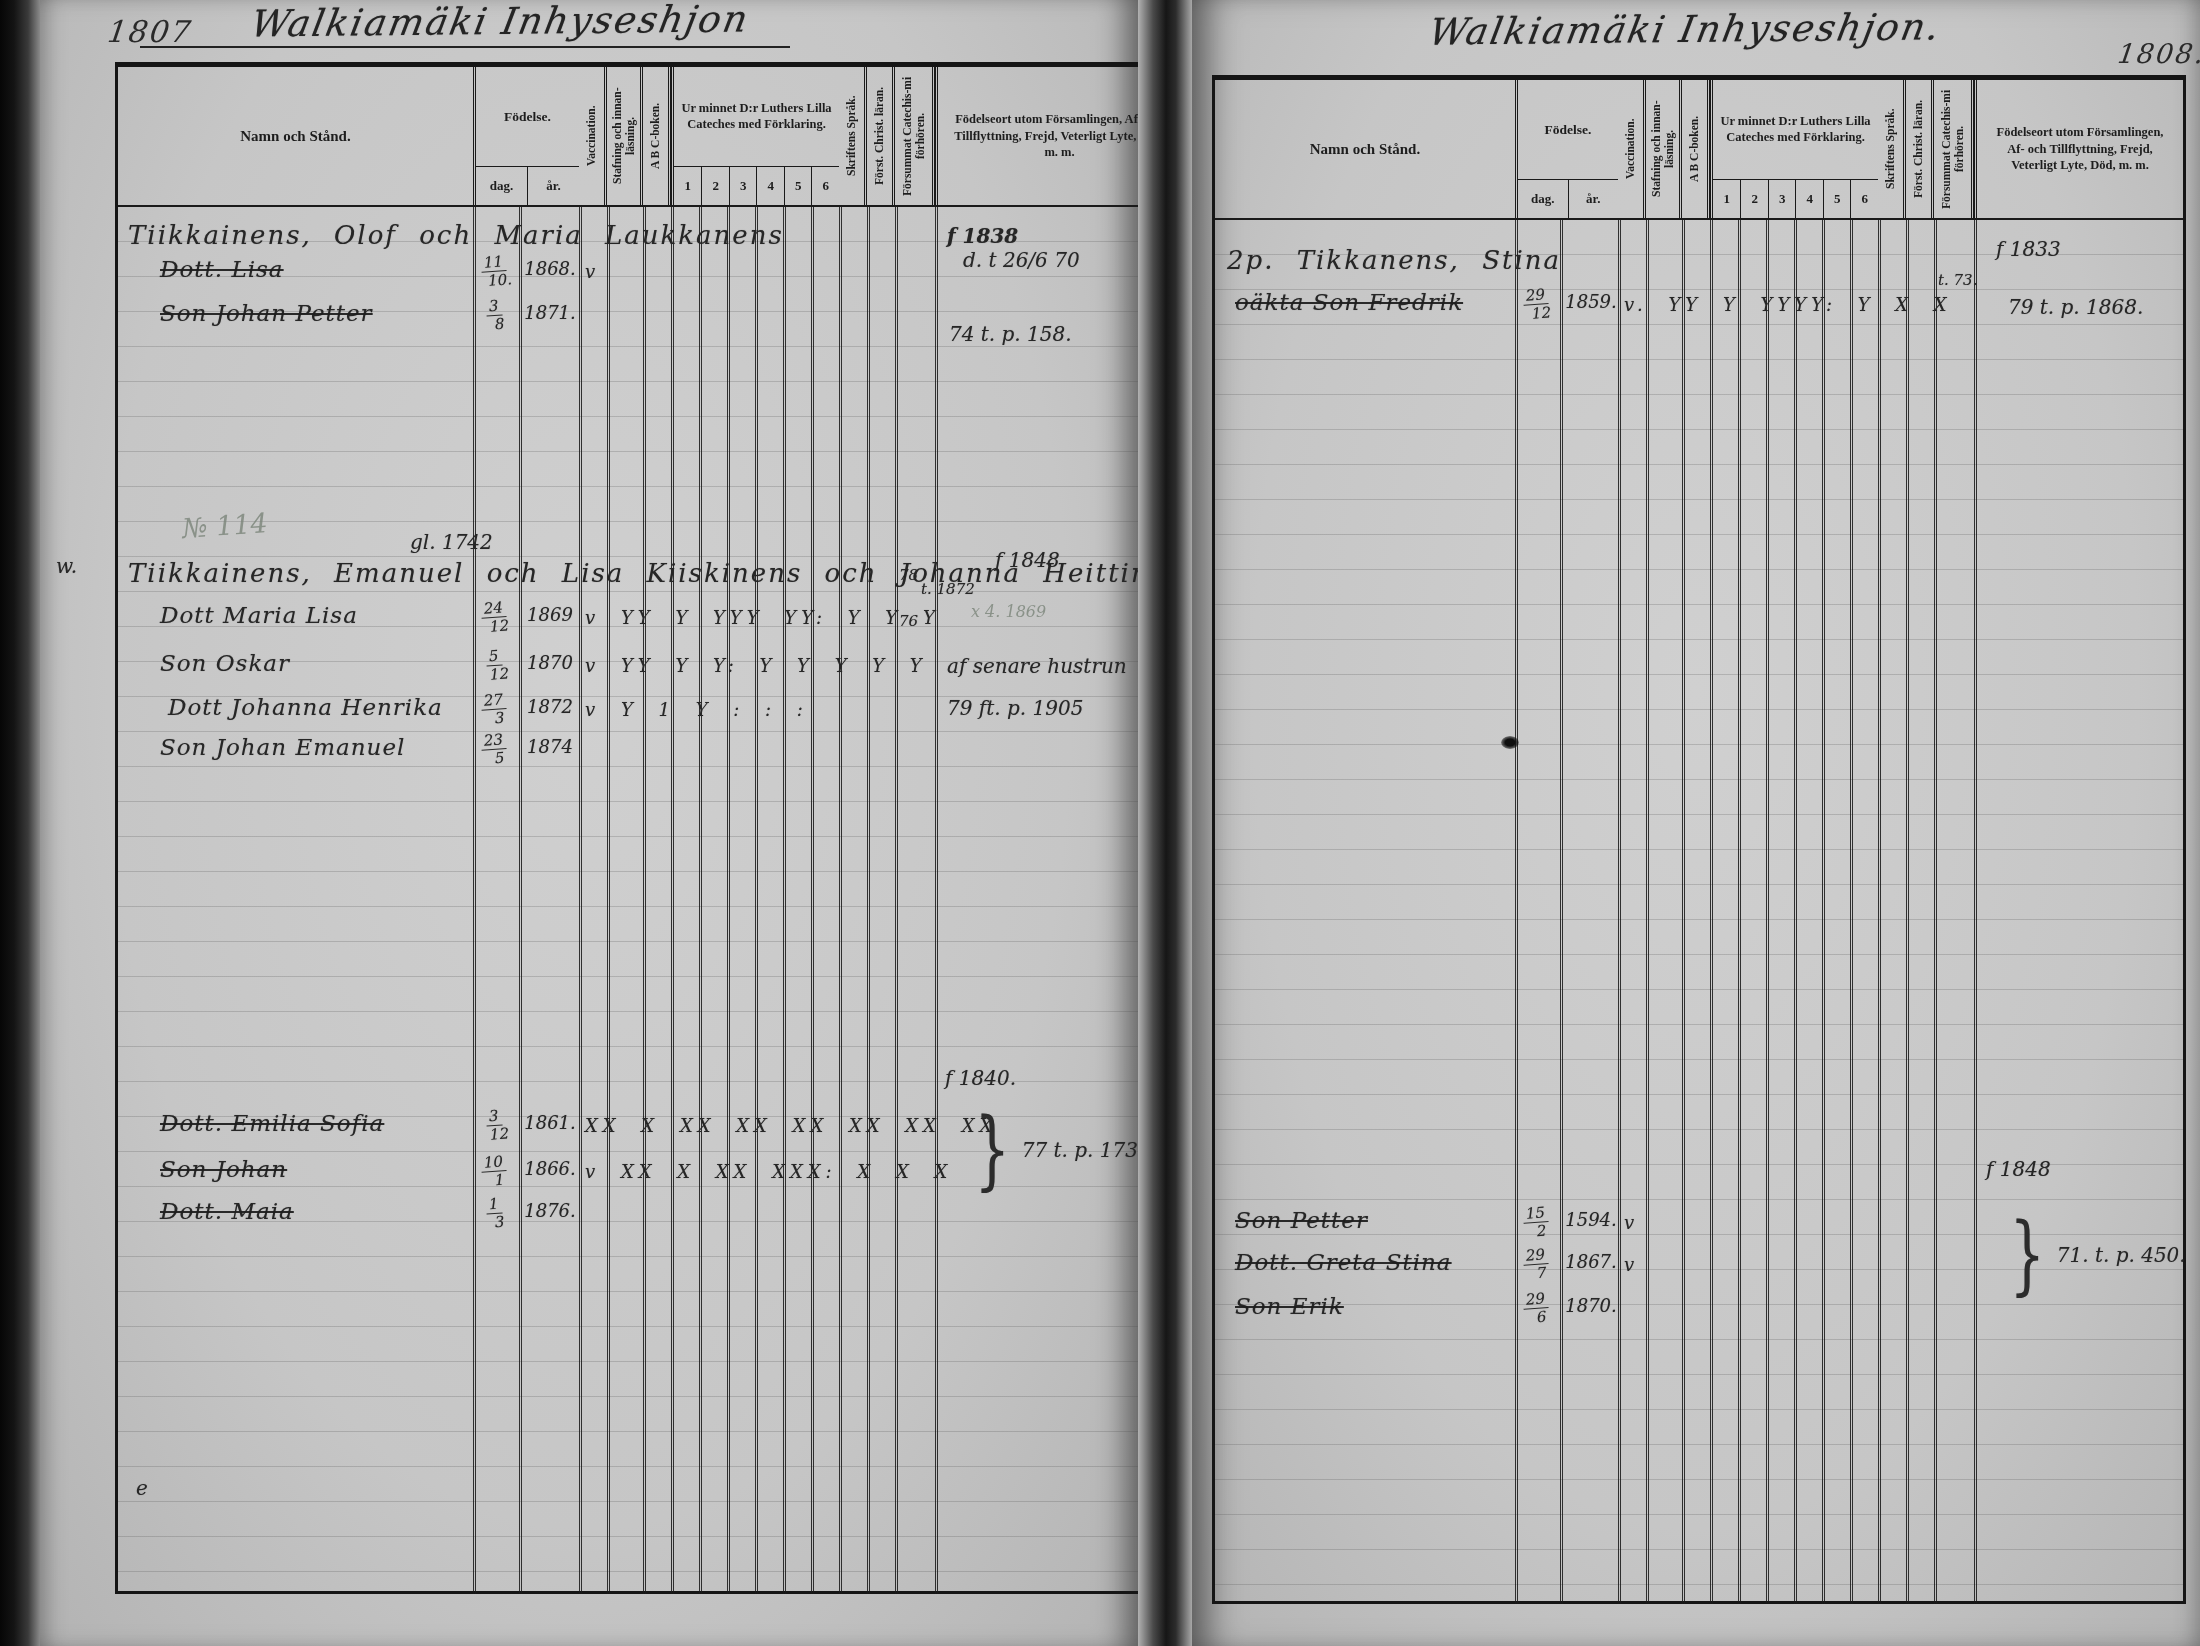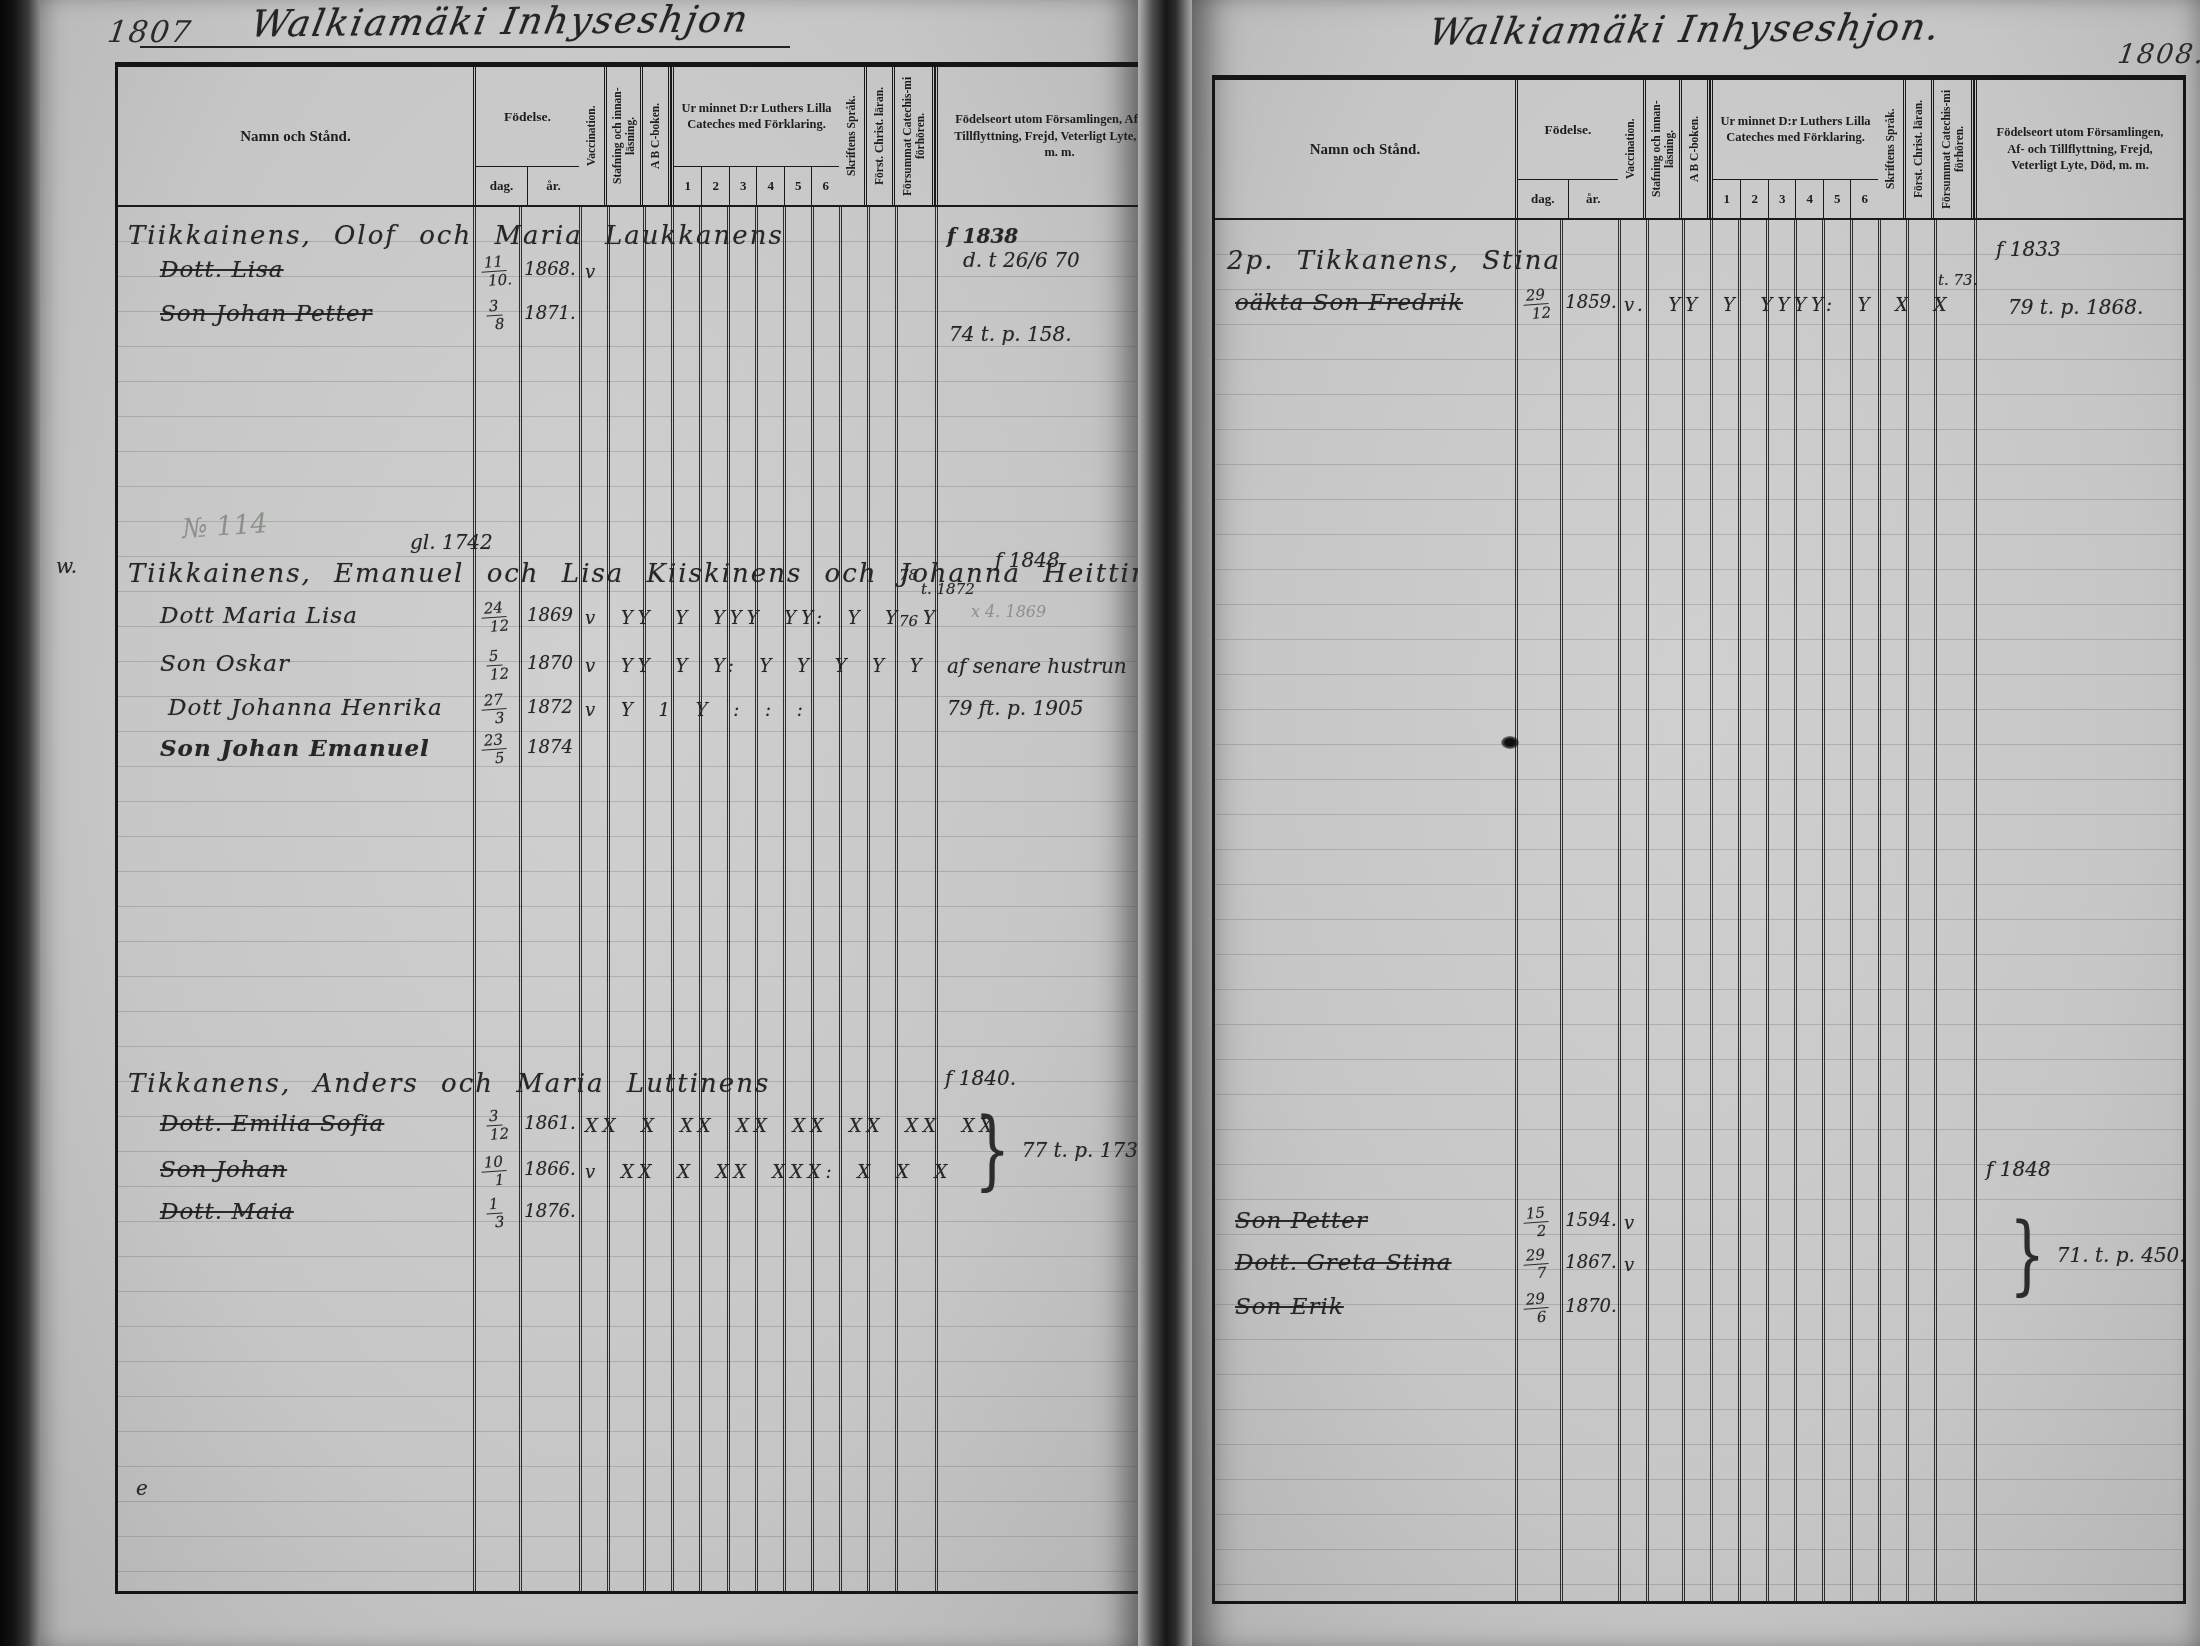--- a/index.html
+++ b/index.html
@@ -176,36 +176,35 @@
             </span></div>
           <div class="hand year" style="left: 404px; top: 446px; width: 56px; text-align: center;">1870</div>
           <div class="hand marks" style="left: 467px; top: 449px;">v YY Y Y: Y Y Y Y Y</div>
           <div class="hand rowlab" style="left: 42px; top: 488px; margin-left: 8px;">Dott Johanna Henrika</div>
           <div class="hand" style="left: 357px; top: 484px; width: 44px; text-align: center;"><span class="frac">
               <span class="n">27</span>
               <span class="d">3</span>
             </span></div>
           <div class="hand year" style="left: 404px; top: 490px; width: 56px; text-align: center;">1872</div>
           <div class="hand marks" style="left: 467px; top: 493px;">v Y 1 Y :  :  :</div>
-          <div class="hand rowlab" style="left: 42px; top: 528px; font-weight: bold;">Son Johan Emanuel</div>
+          <div class="hand rowlab" style="left: 42px; top: 528px;">Son Johan Emanuel</div>
           <div class="hand" style="left: 357px; top: 524px; width: 44px; text-align: center;"><span class="frac">
               <span class="n">23</span>
               <span class="d">5</span>
             </span></div>
           <div class="hand year" style="left: 404px; top: 530px; width: 56px; text-align: center;">1874</div>
           <div class="hand pencil big" style="left: 64px; top: 304px;">№ 114</div>
           <div class="hand small" style="left: 292px; top: 324px;">gl. 1742</div>
           <div class="hand small" style="left: 877px; top: 342px;">f 1848</div>
           <div class="hand tiny" style="left: 803px; top: 374px;">t. 1872</div>
           <div class="hand tiny" style="left: 781px; top: 360px;">78</div>
           <div class="hand tiny" style="left: 781px; top: 406px;">76</div>
           <div class="hand pencil" style="left: 853px; top: 396px;">x 4. 1869</div>
           <div class="hand small" style="left: 829px; top: 448px;">af senare hustrun</div>
           <div class="hand small" style="left: 829px; top: 490px;">79 ft. p. 1905</div>
-          <div class="hand name" style="left: 10px; top: 862px;">Tikkanens, Anders och Maria Luttinens</div>
           <div class="hand rowlab struck" style="left: 42px; top: 904px;">Dott. Emilia Sofia</div>
           <div class="hand" style="left: 357px; top: 900px; width: 44px; text-align: center;"><span class="frac">
               <span class="n">3</span>
               <span class="d">12</span>
             </span></div>
           <div class="hand year" style="left: 404px; top: 906px; width: 56px; text-align: center;">1861.</div>
           <div class="hand marks" style="left: 467px; top: 909px;">XX X XX XX XX XX XX XX</div>
           <div class="hand rowlab struck" style="left: 42px; top: 950px;">Son Johan</div>
           <div class="hand" style="left: 357px; top: 946px; width: 44px; text-align: center;"><span class="frac">
               <span class="n">10</span>

